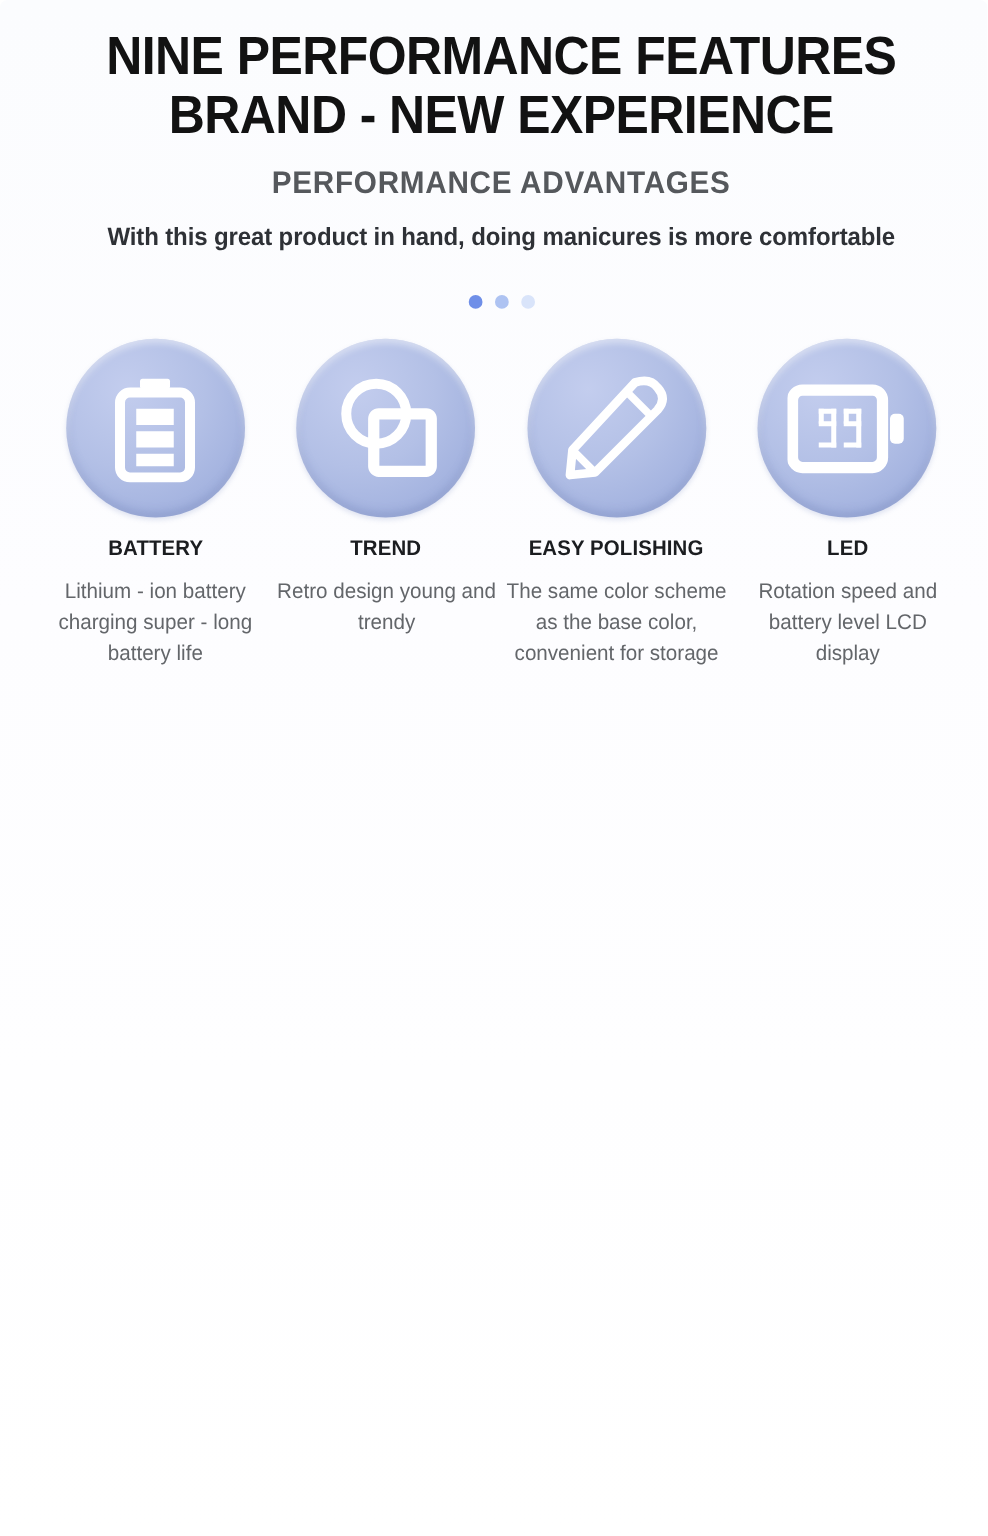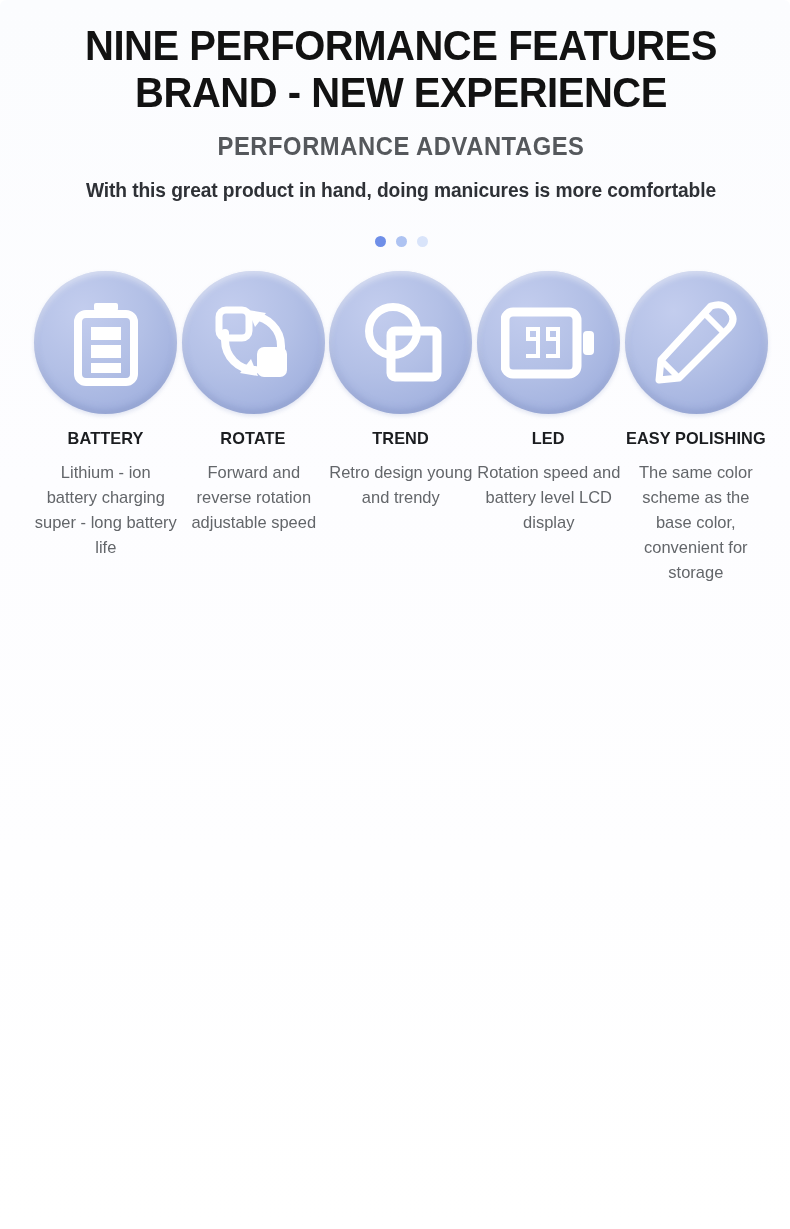--- a/index.html
+++ b/index.html
@@ -71,21 +71,21 @@
   .dot {
     width: 11px;
     height: 11px;
     border-radius: 50%;
   }
 
   
   .grid {
     margin-top: 24px;
     display: grid;
-    grid-template-columns: repeat(5, 1fr);
+    grid-template-columns: repeat(4, 1fr);
     row-gap: 0px;
     padding: 0 20px;
     box-sizing: border-box;
   }
   .cell {
     display: flex;
     flex-direction: column;
     align-items: center;
     height: 310px;
   }
@@ -155,47 +155,45 @@
           <rect x="12" y="14" width="56" height="68" rx="8" fill="none" stroke="#fff" stroke-width="8"></rect>
           <rect x="25" y="27" width="30" height="13" fill="#fff"></rect>
           <rect x="25" y="45" width="30" height="13" fill="#fff"></rect>
           <rect x="25" y="63" width="30" height="10" fill="#fff"></rect>
         </svg>
       </div>
       <div class="cap">BATTERY</div>
       <div class="desc">Lithium - ion battery charging super - long battery life</div>
     </div>
 
-    <div class="cell">
-      <div class="badge">
-        <svg width="84" height="84" viewBox="0 0 84 84">
-          <rect x="8" y="9" width="30" height="28" rx="7" fill="none" stroke="#fff" stroke-width="7"></rect>
-          <rect x="46" y="46" width="30" height="30" rx="7" fill="#fff"></rect>
-          <path d="M40 15 A30 30 0 0 1 70 45 L70 52" fill="none" stroke="#fff" stroke-width="8" stroke-linecap="round"></path>
-          <path d="M44 26 L37 9 L55 12 Z" fill="#fff"></path>
-          <path d="M14 32 L14 39 A30 30 0 0 0 44 69" fill="none" stroke="#fff" stroke-width="8" stroke-linecap="round"></path>
-          <path d="M40 58 L47 75 L29 72 Z" fill="#fff"></path>
-        </svg>
-      </div>
-      <div class="cap">ROTATE</div>
-      <div class="desc">Forward and reverse rotation adjustable speed</div>
-    </div>
 
 
 
 
     <div class="cell">
       <div class="badge">
         <svg width="84" height="84" viewBox="0 0 84 84">
           <circle cx="34" cy="30" r="24" fill="none" stroke="#fff" stroke-width="8"></circle>
           <rect x="32" y="30" width="46" height="46" rx="4" fill="none" stroke="#fff" stroke-width="9"></rect>
         </svg>
       </div>
       <div class="cap">TREND</div>
       <div class="desc">Retro design young and trendy</div>
+    </div>
+
+    <div class="cell">
+      <div class="badge">
+        <svg width="86" height="86" viewBox="0 0 86 86">
+          <path d="M58 6 q12 -4 18 4 q8 9 0 18 L26 78 L6 80 L8 60 Z" fill="none" stroke="#fff" stroke-width="7" stroke-linejoin="round"></path>
+          <path d="M52 14 L72 34" stroke="#fff" stroke-width="6"></path>
+          <path d="M10 62 L24 76" stroke="#fff" stroke-width="6"></path>
+        </svg>
+      </div>
+      <div class="cap">EASY POLISHING</div>
+      <div class="desc">The same color scheme as the base color, convenient for storage</div>
     </div>
 
     <div class="cell">
       <div class="badge">
         <svg width="96" height="74" viewBox="0 0 96 74">
           <rect x="4" y="6" width="72" height="62" rx="8" fill="none" stroke="#fff" stroke-width="9"></rect>
           <rect x="82" y="25" width="11" height="24" rx="4" fill="#fff"></rect>
           <g fill="#fff">
             <rect x="25" y="21" width="4" height="12"></rect>
               <rect x="25" y="21" width="14" height="4"></rect>
@@ -207,27 +205,15 @@
             <rect x="55" y="21" width="4" height="31"></rect>
               <rect x="45" y="31" width="14" height="4"></rect>
             <rect x="45" y="48" width="14" height="4"></rect>
           </g>
         </svg>
       </div>
       <div class="cap">LED</div>
       <div class="desc">Rotation speed and battery level LCD display</div>
     </div>
 
-    <div class="cell">
-      <div class="badge">
-        <svg width="86" height="86" viewBox="0 0 86 86">
-          <path d="M58 6 q12 -4 18 4 q8 9 0 18 L26 78 L6 80 L8 60 Z" fill="none" stroke="#fff" stroke-width="7" stroke-linejoin="round"></path>
-          <path d="M52 14 L72 34" stroke="#fff" stroke-width="6"></path>
-          <path d="M10 62 L24 76" stroke="#fff" stroke-width="6"></path>
-        </svg>
-      </div>
-      <div class="cap">EASY POLISHING</div>
-      <div class="desc">The same color scheme as the base color, convenient for storage</div>
-    </div>
-
 
   </div>
 </div>
 
 </body></html>

